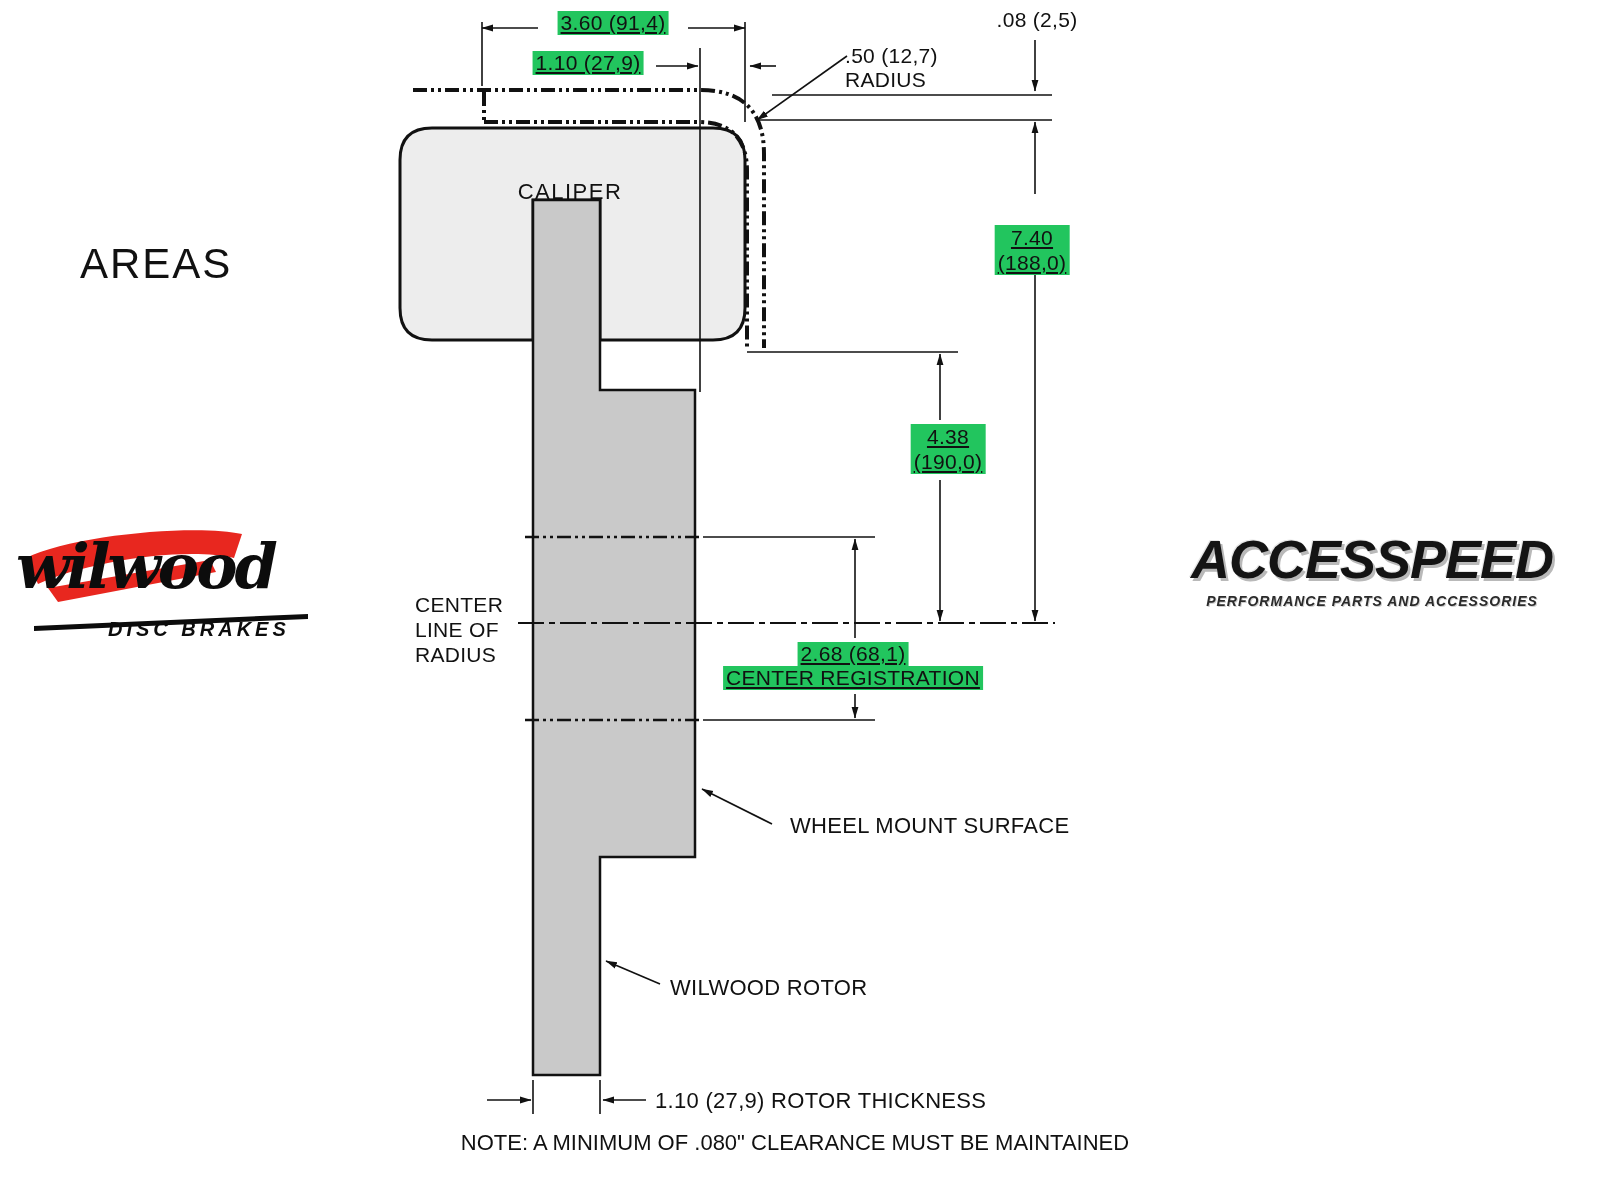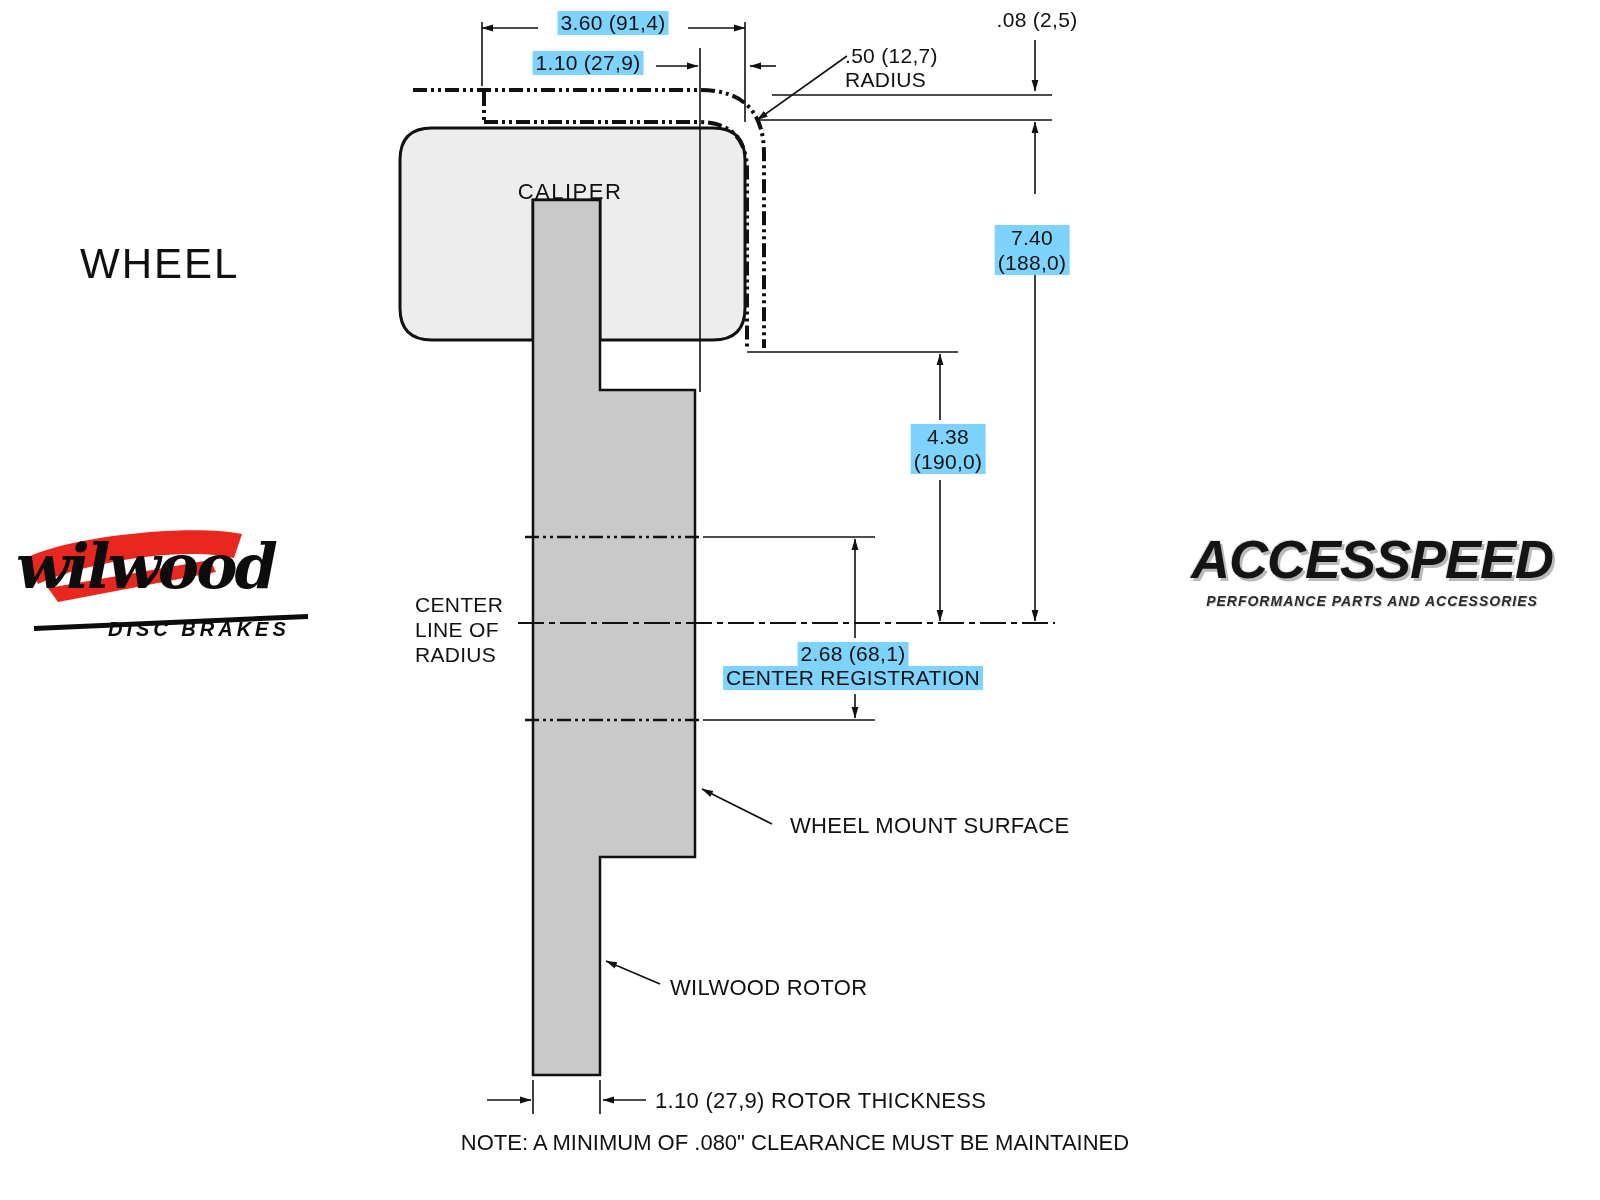--- a/index.html
+++ b/index.html
@@ -5,21 +5,21 @@
   html,body{margin:0;padding:0;background:#fff;}
   #canvas{
     position:relative;width:1600px;height:1200px;background:#ffffff;
     font-family:"Liberation Sans", sans-serif;color:#111;overflow:hidden;
   }
   #diagram-svg{position:absolute;left:0;top:0;width:1600px;height:1200px;}
   .lbl{position:absolute;white-space:nowrap;color:#111;}
   .tech{font-size:21px;letter-spacing:.3px;}
   .tech-big{font-size:22px;letter-spacing:.3px;}
   .ctr{transform:translateX(-50%);text-align:center;}
-  .wbg{background:#7dd3fc;padding:0 3px;}
+  .wbg{background:#22c55e;padding:0 3px;text-decoration:underline;}
   .front{font-size:42px;letter-spacing:2px;}
   .caliper-lbl{font-size:22px;letter-spacing:1.5px;}
   .dim2{line-height:25px;}
   .note-line{font-size:22px;}
   
   #wilwood-logo{position:absolute;left:14px;top:524px;width:310px;height:125px;}
   #wilwood-logo svg{position:absolute;left:0;top:0;}
   .wilwood-script{
     position:absolute;left:2px;top:12px;width:300px;
     font-family:"DejaVu Serif", serif;font-style:italic;font-weight:700;
@@ -105,21 +105,21 @@
 
       <line x1="772" y1="824" x2="702" y2="789" marker-end="url(#arw)"></line>
 
       <line x1="660" y1="984" x2="606" y2="961" marker-end="url(#arw)"></line>
 
       <line x1="487" y1="1100" x2="531" y2="1100" marker-end="url(#arw)"></line>
       <line x1="646" y1="1100" x2="603" y2="1100" marker-end="url(#arw)"></line>
     </g>
   </svg>
 
-  <div class="lbl front" style="left:80px;top:240px;">WHEEL</div>
+  <div class="lbl front" style="left:80px;top:240px;">AREAS</div>
 
   <div class="lbl caliper-lbl ctr" style="left:570px;top:147px;margin-top:32px;">CALIPER</div>
 
   <div class="lbl tech ctr wbg" style="left:613px;top:11px;">3.60 (91,4)</div>
 
   <div class="lbl tech ctr wbg" style="left:588px;top:51px;">1.10 (27,9)</div>
 
   <div class="lbl tech" style="left:845px;top:44px;">.50 (12,7)</div>
   <div class="lbl tech" style="left:845px;top:68px;">RADIUS</div>
 

